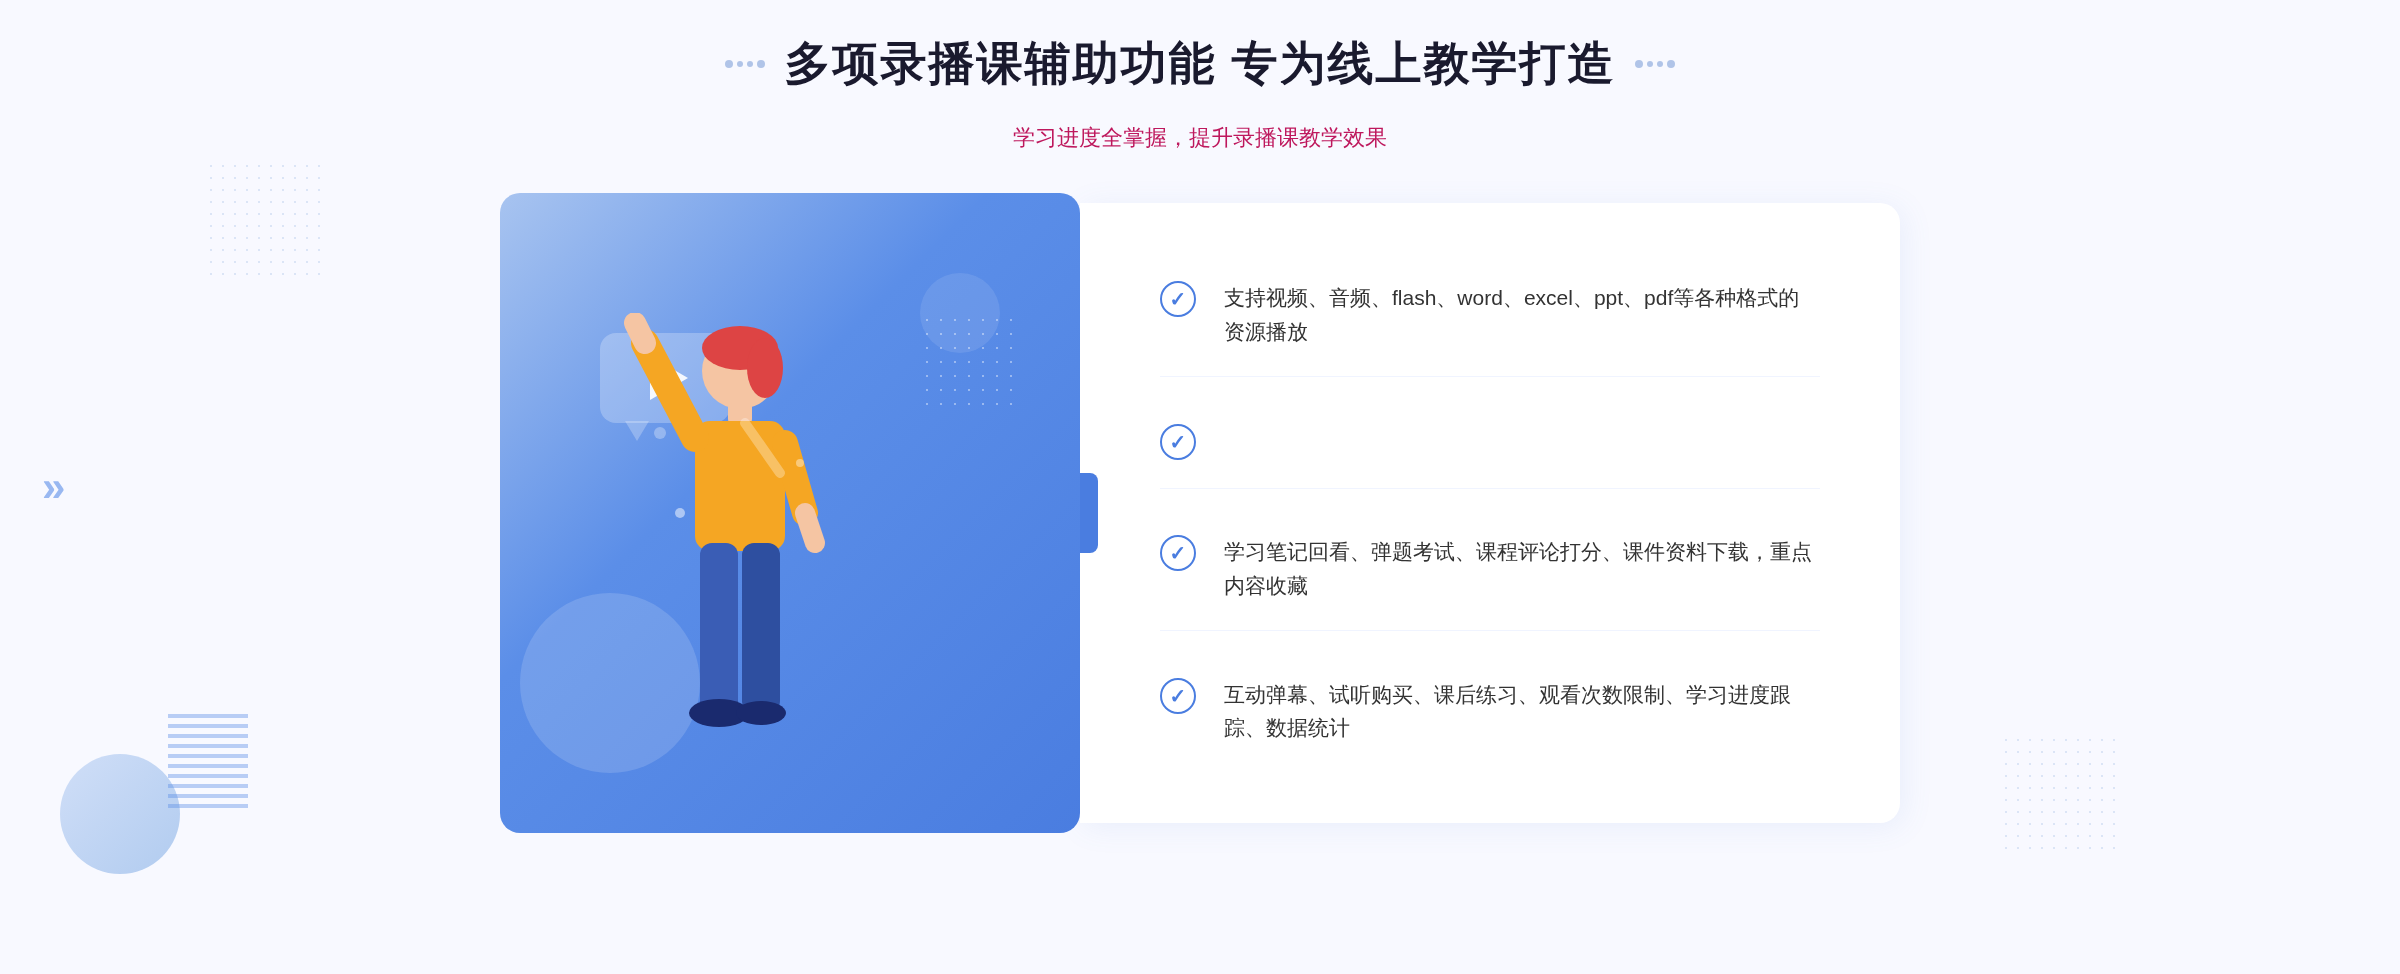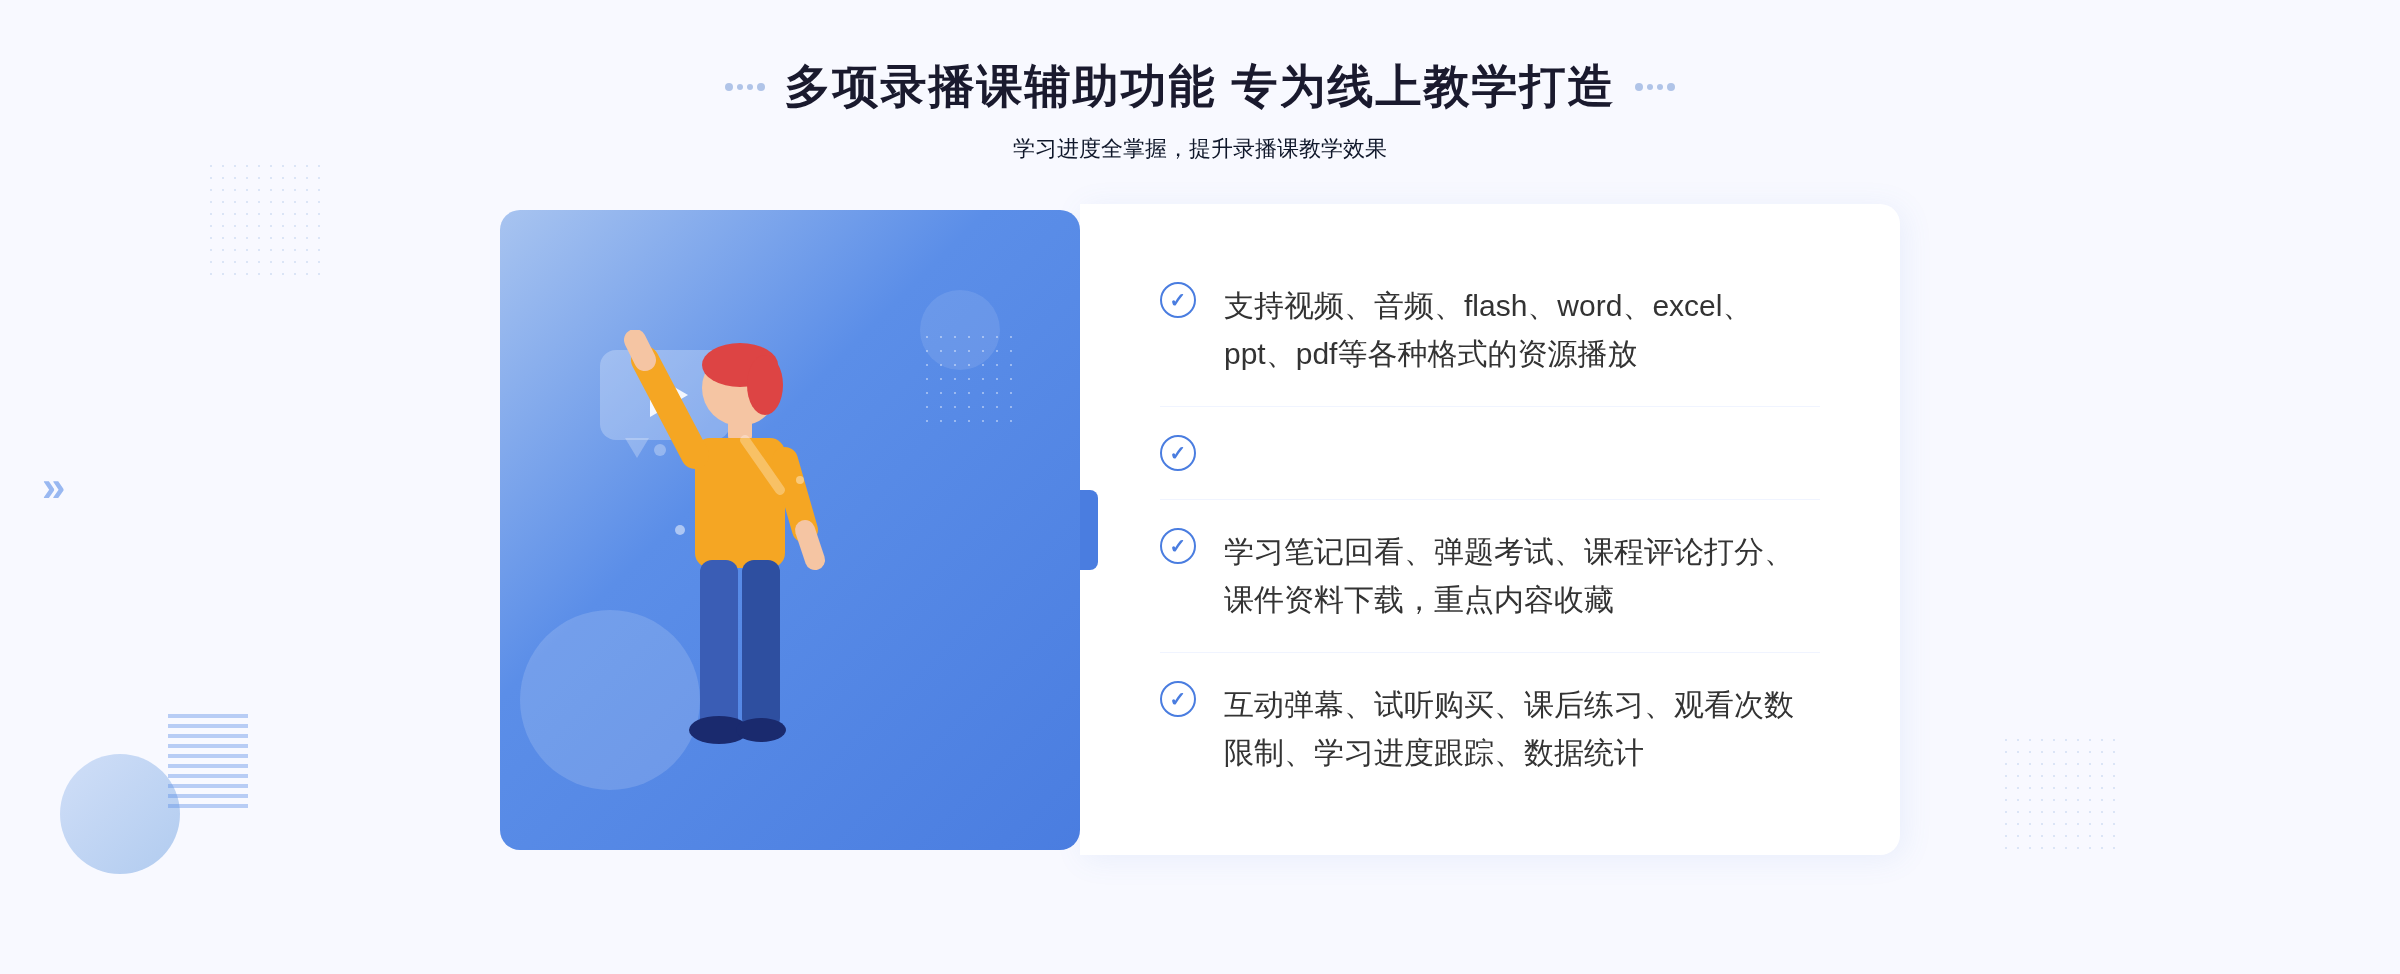--- a/index.html
+++ b/index.html
@@ -42,21 +42,21 @@
     }
 
     .dots-right-bottom {
       bottom: 120px;
       right: 280px;
     }
 
     
     .header-section {
       text-align: center;
-      padding-top: 56px;
+      padding-top: 33px;
       position: relative;
       z-index: 2;
     }
 
     .header-decoration {
       display: flex;
       align-items: center;
       justify-content: center;
       gap: 20px;
     }
@@ -81,22 +81,22 @@
 
     .main-title {
       font-size: 46px;
       font-weight: 600;
       color: #1a1a2e;
       letter-spacing: 2px;
     }
 
     .sub-title {
       font-size: 22px;
-      color: #0f172a;
-      margin-top: 16px;
+      color: #be185d;
+      margin-top: 28px;
       font-weight: 400;
     }
 
     
     .main-content {
       display: flex;
       align-items: center;
       justify-content: center;
       margin-top: 40px;
       gap: 0;
@@ -246,21 +246,21 @@
     }
 
     .check-mark {
       color: #4a7de0;
       font-size: 20px;
       font-weight: bold;
       line-height: 1;
     }
 
     .feature-text {
-      font-size: 30px;
+      font-size: 21px;
       color: #333;
       line-height: 1.6;
       font-weight: 400;
     }
 
     
     .left-circle-deco {
       position: absolute;
       left: 60px;
       bottom: 100px;

